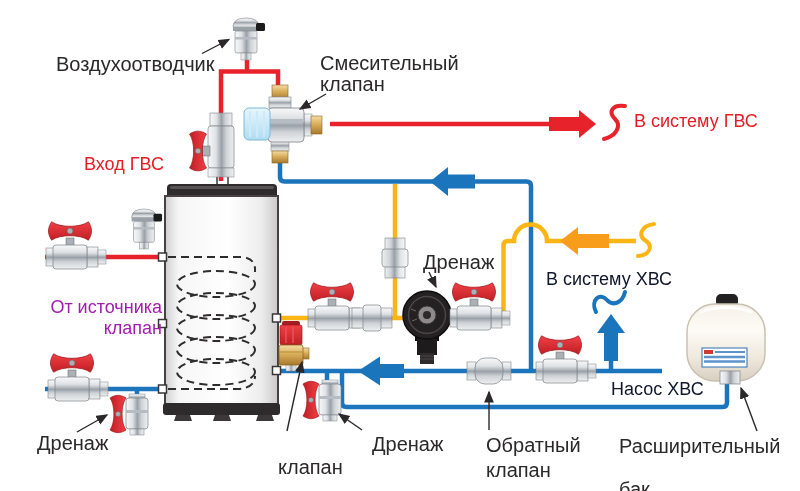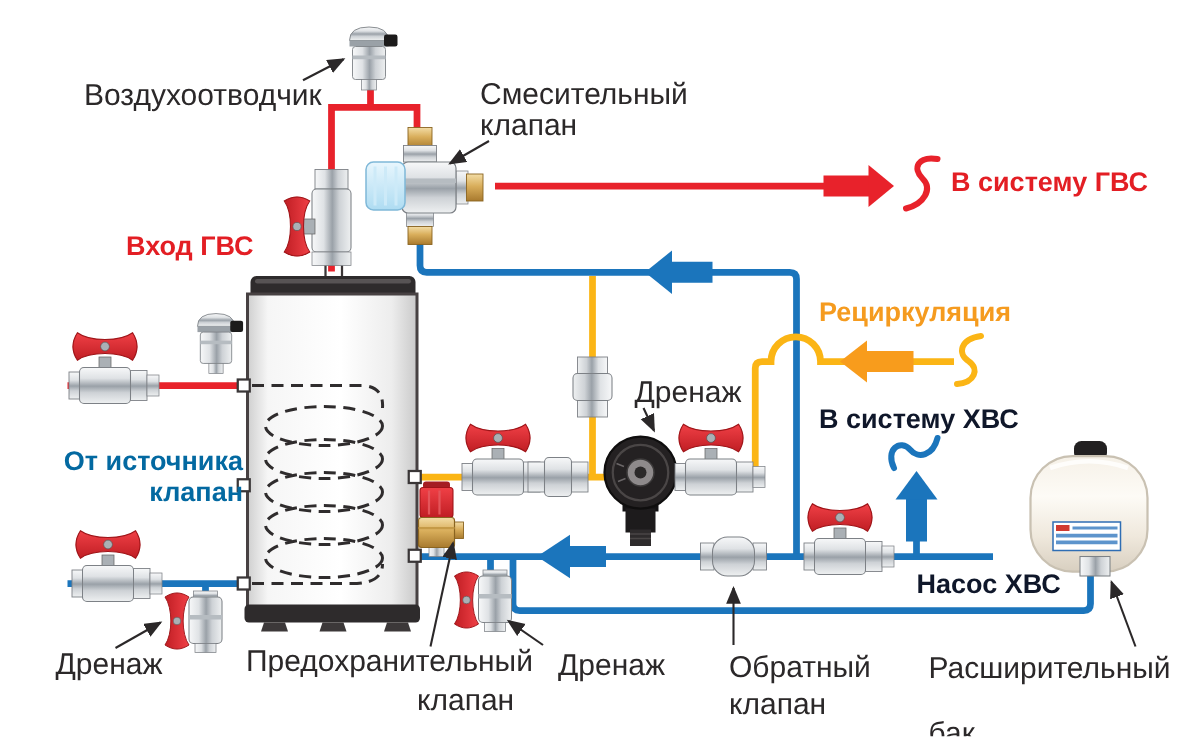--- a/index.html
+++ b/index.html
@@ -1,24 +1,24 @@
 <!DOCTYPE html>
 <html><head>
 <meta charset="utf-8">
 <style>
   html,body{margin:0;padding:0;background:#ffffff;}
   #canvas{position:relative;width:800px;height:491px;background:#ffffff;overflow:hidden;
           font-family:"Liberation Sans", sans-serif;}
   #pipes{position:absolute;left:0;top:0;}
   .lbl{position:absolute;font-size:20px;color:#2b2829;line-height:20px;white-space:nowrap;}
-  .lbl-bold{position:absolute;font-size:18px;font-weight:bold;white-space:nowrap;line-height:21px;}
+  .lbl-bold{position:absolute;font-size:18px;font-weight:normal;white-space:nowrap;line-height:21px;}
   .red-t{color:#e31e24;}
   .blue-t{color:#0f172a;}
   .orange-t{color:#f59b1f;}
-  .gray-t{color:#0369a1;}
+  .gray-t{color:#a21caf;}
   .ra{text-align:right;}
 </style>
 </head>
 <body>
 
 <div id="canvas">
 
 <svg id="pipes" width="800" height="491" viewBox="0 0 800 491">
   <defs>
     <linearGradient id="chromeV" x1="0" y1="0" x2="0" y2="1">
@@ -266,28 +266,26 @@
     <path d="M489,430 L489,392"></path>
     <path d="M757,431 L741,388"></path>
   </g>
 </svg>
 
 <div class="lbl" style="left:56px;top:54px">Воздухоотводчик</div>
 <div class="lbl" style="left:320px;top:53px">Смесительный</div>
 <div class="lbl" style="left:320px;top:74px">клапан</div>
 <div class="lbl-bold red-t" style="left:634px;top:111px">В систему ГВС</div>
 <div class="lbl-bold red-t" style="left:84px;top:154px">Вход ГВС</div>
-<div class="lbl-bold orange-t" style="left:546px;top:198px">Рециркуляция</div>
 <div class="lbl-bold gray-t ra" style="left:18px;top:297px;width:144px">От источника</div>
 <div class="lbl-bold gray-t ra" style="left:18px;top:318px;width:144px">клапан</div>
 <div class="lbl" style="left:423px;top:252px">Дренаж</div>
 <div class="lbl-bold blue-t" style="left:546px;top:269px">В систему ХВС</div>
 <div class="lbl-bold blue-t" style="left:611px;top:379px">Насос ХВС</div>
 <div class="lbl" style="left:37px;top:433px">Дренаж</div>
-<div class="lbl" style="left:164px;top:431px">Предохранительный</div>
 <div class="lbl" style="left:278px;top:457px">клапан</div>
 <div class="lbl" style="left:372px;top:434px">Дренаж</div>
 <div class="lbl" style="left:486px;top:435px">Обратный</div>
 <div class="lbl" style="left:486px;top:460px">клапан</div>
 <div class="lbl" style="left:619px;top:436px">Расширительный</div>
 <div class="lbl" style="left:619px;top:479px">бак</div>
 
 </div>
 
 </body></html>

